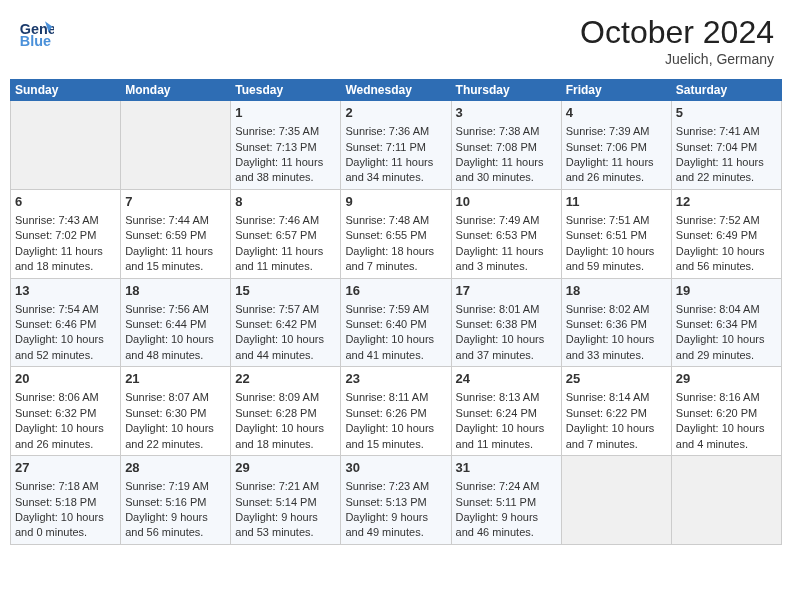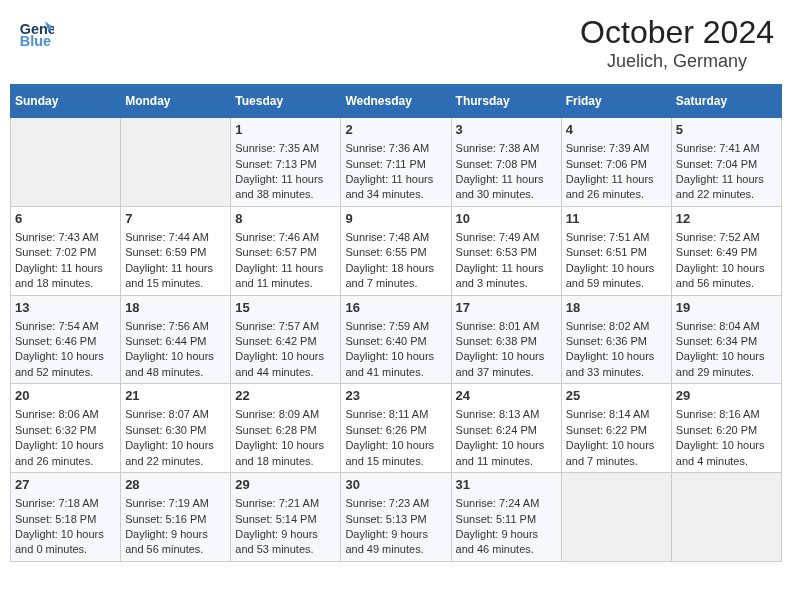--- a/index.html
+++ b/index.html
@@ -23,39 +23,39 @@
       font-size: 18px;
       font-weight: bold;
       color: #1a3a6b;
       line-height: 1.1;
     }
     .logo-icon {
       width: 36px;
       height: 36px;
       margin-right: 4px;
     }
-    .title-block { text-align: center; }
+    .title-block { text-align: right; }
     .month-title {
       font-size: 32px;
       font-weight: normal;
       color: #222;
     }
     .subtitle {
-      font-size: 18px;
+      font-size: 14px;
       color: #444;
     }
     .calendar {
       width: 100%;
       border-collapse: collapse;
       font-size: 11px;
     }
     .calendar thead th {
       background: #2e6db4;
       color: #fff;
-      padding: 9px 4px;
+      padding: 3px 4px;
       text-align: left;
       font-size: 12px;
       font-weight: bold;
       border: 1px solid #2e6db4;
     }
     .calendar tbody td {
       border: 1px solid #ccc;
       vertical-align: top;
       padding: 3px 4px;
       width: 110px;

